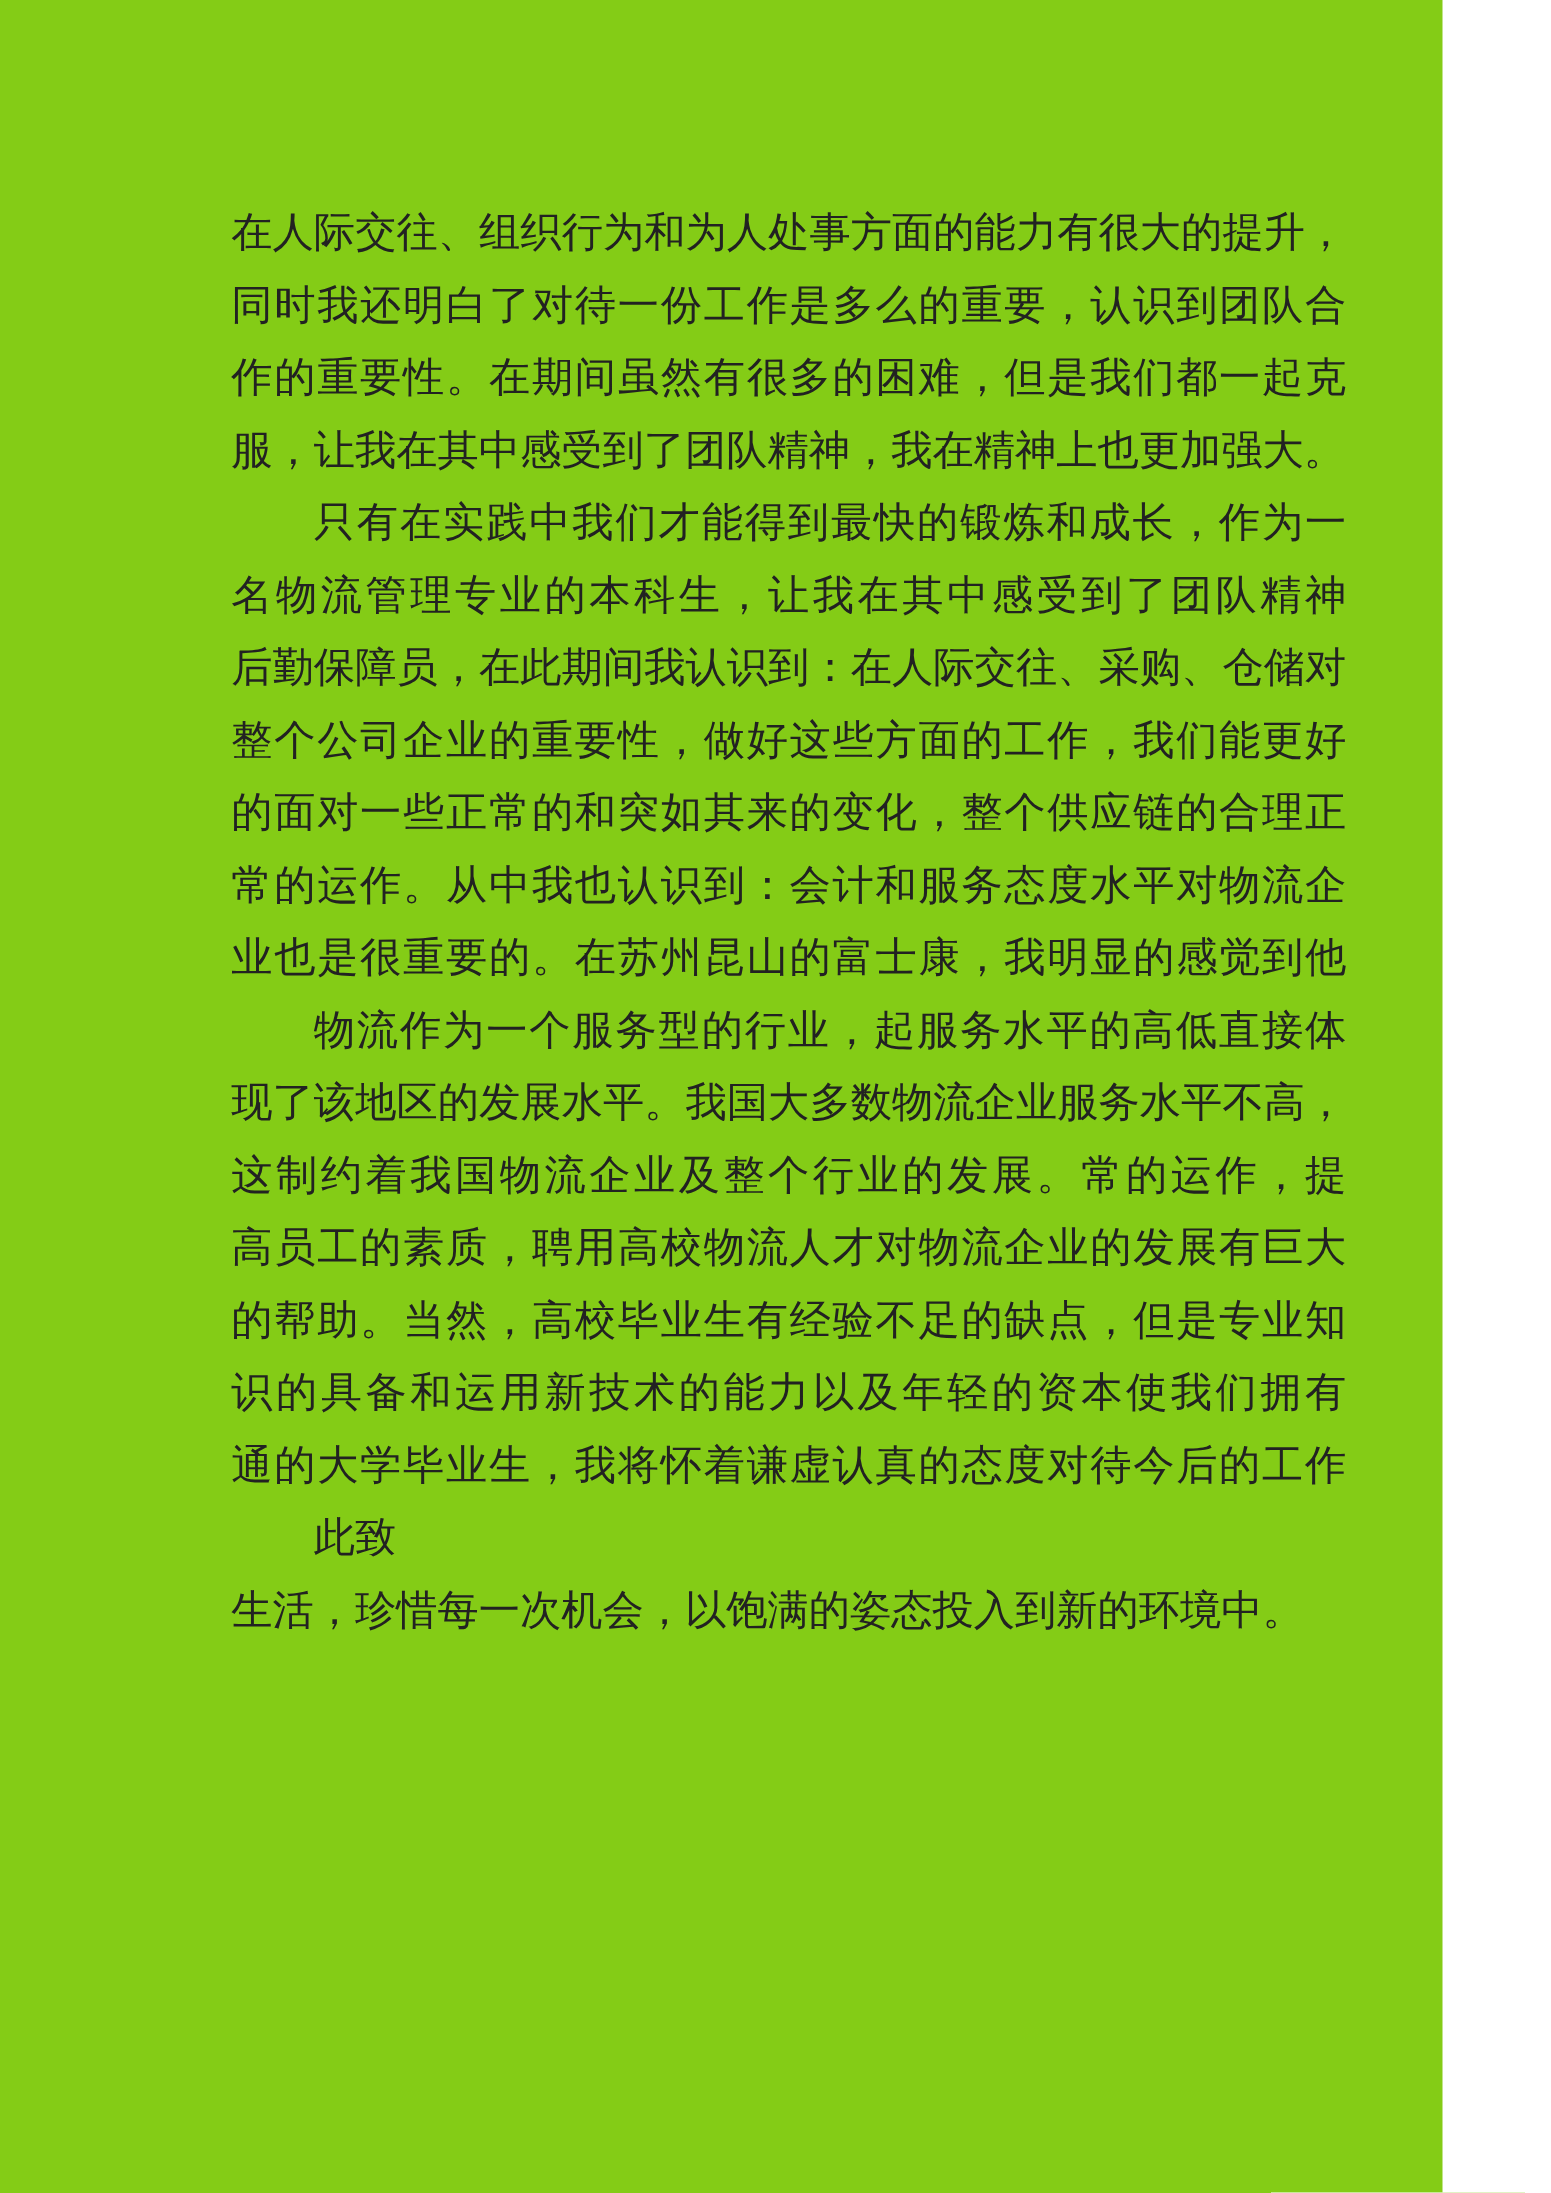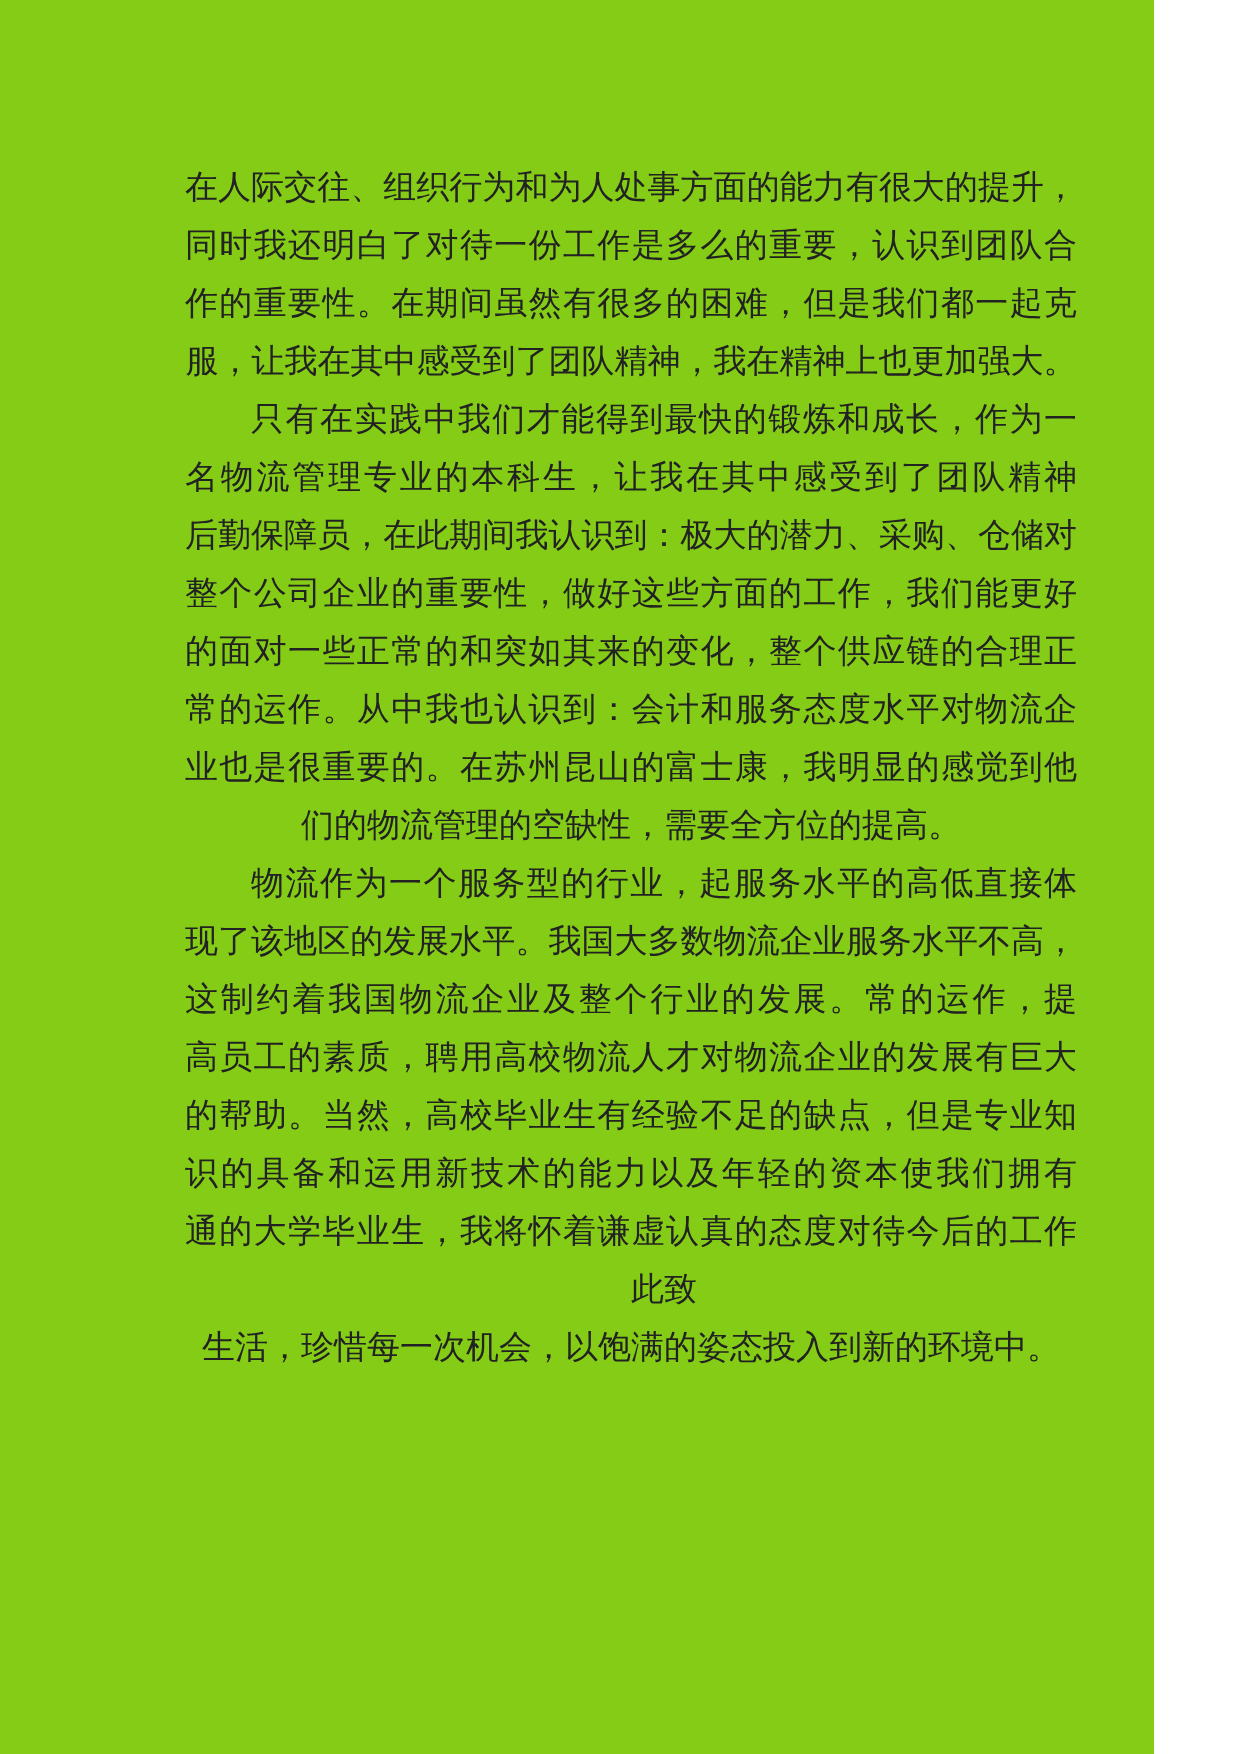--- a/index.html
+++ b/index.html
@@ -22,21 +22,20 @@
     width: 892px;
     font-family: "Liberation Serif", "DejaVu Serif", serif;
     font-size: 33px;
     line-height: 58px;
     font-weight: normal;
     color: #222222;
   }
   .line {
     white-space: nowrap;
     height: 58px;
-    text-align: center;
   }
   
   .line.fill {
     text-align: justify;
     text-align-last: justify;
     text-justify: inter-character;
   }
   
   .line.indent {
     text-indent: 66px;
@@ -47,26 +46,25 @@
 
 <div class="page">
   <div class="letter-body">
 
   <div class="line fill">在人际交往、组织行为和为人处事方面的能力有很大的提升，</div>
       <div class="line fill">同时我还明白了对待一份工作是多么的重要，认识到团队合</div>
       <div class="line fill">作的重要性。在期间虽然有很多的困难，但是我们都一起克</div>
       <div class="line">服，让我在其中感受到了团队精神，我在精神上也更加强大。</div>
       <div class="line indent fill">只有在实践中我们才能得到最快的锻炼和成长，作为一</div>
       <div class="line fill">名物流管理专业的本科生，让我在其中感受到了团队精神</div>
-      <div class="line fill">后勤保障员，在此期间我认识到：极大的潜力、采购、仓储对</div>
+      <div class="line fill">后勤保障员，在此期间我认识到：在人际交往、采购、仓储对</div>
       <div class="line fill">整个公司企业的重要性，做好这些方面的工作，我们能更好</div>
       <div class="line fill">的面对一些正常的和突如其来的变化，整个供应链的合理正</div>
       <div class="line fill">常的运作。从中我也认识到：会计和服务态度水平对物流企</div>
       <div class="line fill">业也是很重要的。在苏州昆山的富士康，我明显的感觉到他</div>
-      <div class="line">们的物流管理的空缺性，需要全方位的提高。</div>
       <div class="line indent fill">物流作为一个服务型的行业，起服务水平的高低直接体</div>
       <div class="line fill">现了该地区的发展水平。我国大多数物流企业服务水平不高，</div>
       <div class="line fill">这制约着我国物流企业及整个行业的发展。常的运作，提</div>
       <div class="line fill">高员工的素质，聘用高校物流人才对物流企业的发展有巨大</div>
       <div class="line fill">的帮助。当然，高校毕业生有经验不足的缺点，但是专业知</div>
       <div class="line fill">识的具备和运用新技术的能力以及年轻的资本使我们拥有</div>
       <div class="line fill">通的大学毕业生，我将怀着谦虚认真的态度对待今后的工作</div>
       <div class="line indent">此致</div>
       <div class="line">生活，珍惜每一次机会，以饱满的姿态投入到新的环境中。</div>
     </div>

